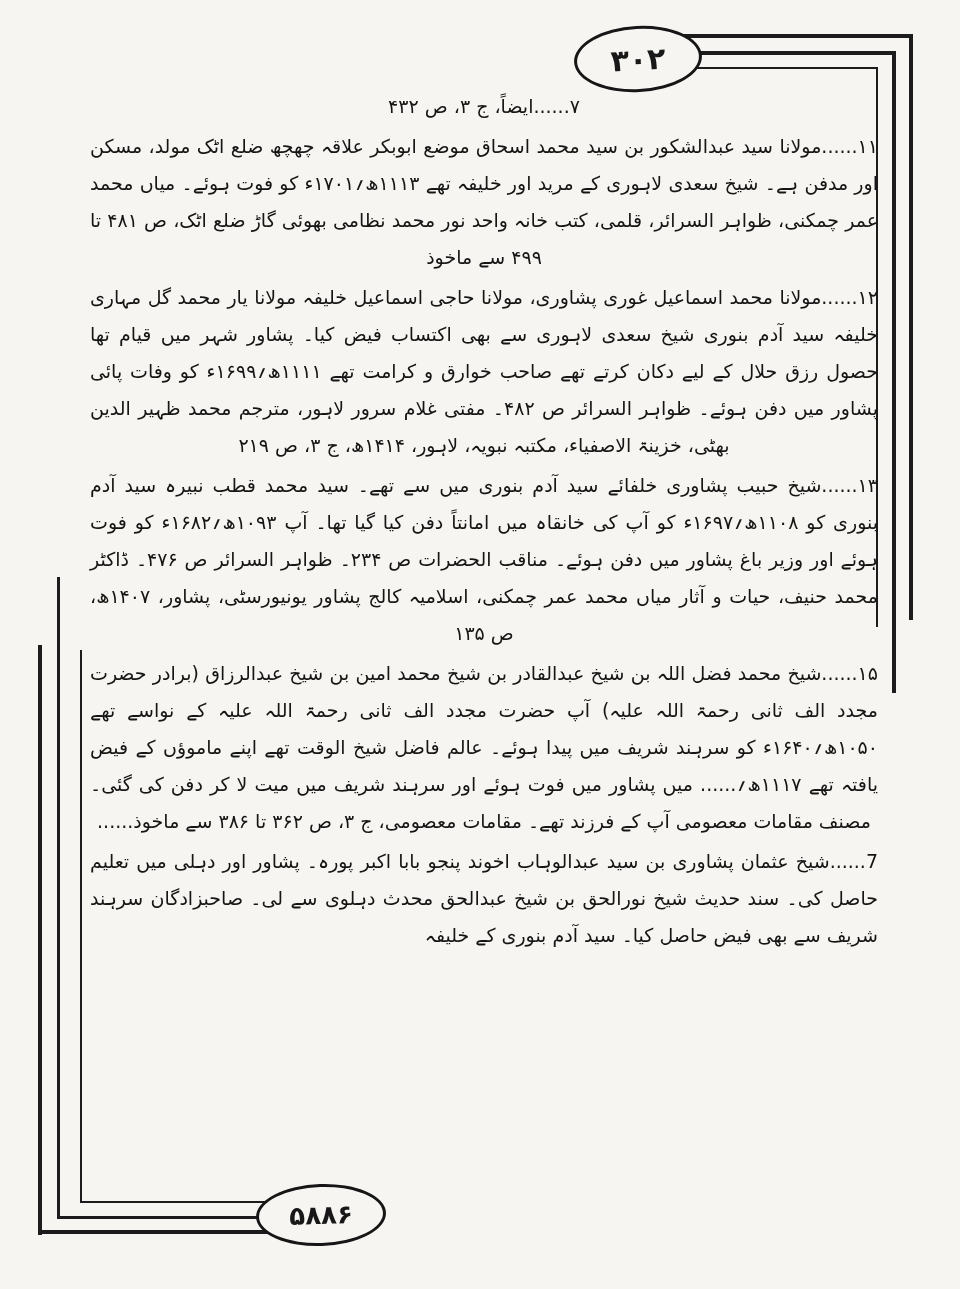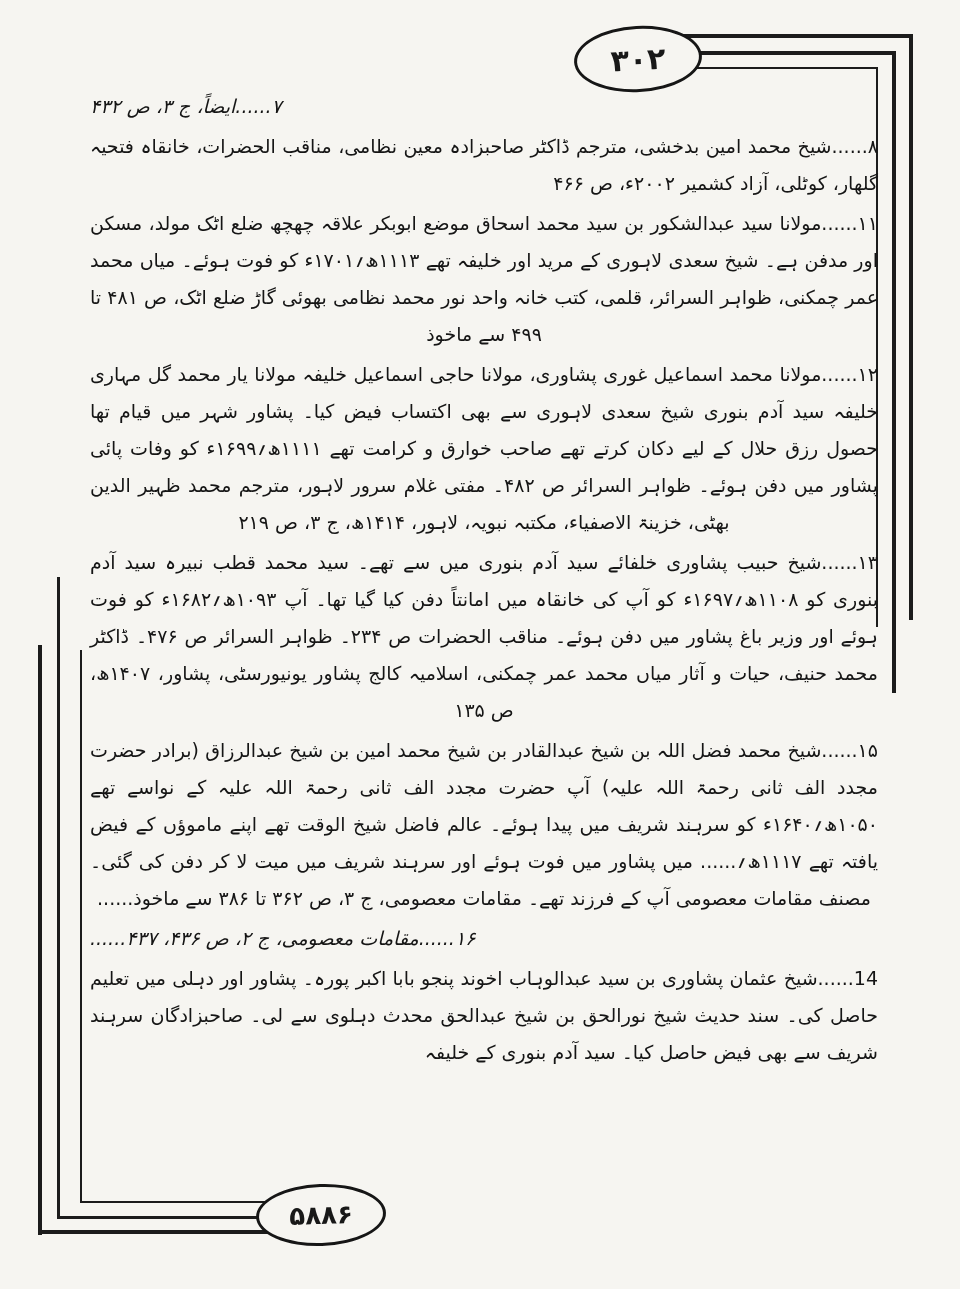--- a/index.html
+++ b/index.html
@@ -34,21 +34,21 @@
     position:absolute;
     top:88px;right:82px;
     width:788px;
     direction:rtl;
     font-size:19px;
     line-height:37px;
     color:#151515;
   }
   .fn{margin:0 0 3px 0;text-align:justify;}
   .fn.c{text-align-last:center;}
-  .fn.s{text-align:left;font-style:italic;}
+  .fn.s{text-align:center;}
 </style>
 </head>
 <body>
 
 <div class="page">
 
   <div class="bl" style="left:600px;top:34px;width:313px;height:4px;"></div>
   <div class="bl" style="left:605px;top:51px;width:291px;height:4px;"></div>
   <div class="bl" style="left:612px;top:67px;width:266px;height:2px;"></div>
 
@@ -66,22 +66,20 @@
 
   <div class="oval oval-top">
     <span>۳۰۲</span>
   </div>
   <div class="oval oval-bottom">
     <span>۵۸۸۶</span>
   </div>
 
   <div class="text">
     <p class="fn s">۷......ایضاً، ج ۳، ص ۴۳۲</p>
-    <p class="fn">۸......شیخ محمد امین بدخشی، مترجم ڈاکٹر صاحبزادہ معین نظامی، مناقب الحضرات، خانقاہ فتحیہ گلھار، کوٹلی، آزاد کشمیر ۲۰۰۲ء، ص ۴۶۶</p>
     <p class="fn c">۱۱......مولانا سید عبدالشکور بن سید محمد اسحاق موضع ابوبکر علاقہ چھچھ ضلع اٹک مولد، مسکن اور مدفن ہے۔ شیخ سعدی لاہوری کے مرید اور خلیفہ تھے ۱۱۱۳ھ؍۱۷۰۱ء کو فوت ہوئے۔ میاں محمد عمر چمکنی، ظواہر السرائر، قلمی، کتب خانہ واحد نور محمد نظامی بھوئی گاڑ ضلع اٹک، ص ۴۸۱ تا ۴۹۹ سے ماخوذ</p>
     <p class="fn c">۱۲......مولانا محمد اسماعیل غوری پشاوری، مولانا حاجی اسماعیل خلیفہ مولانا یار محمد گل مہاری خلیفہ سید آدم بنوری شیخ سعدی لاہوری سے بھی اکتساب فیض کیا۔ پشاور شہر میں قیام تھا حصول رزق حلال کے لیے دکان کرتے تھے صاحب خوارق و کرامت تھے ۱۱۱۱ھ؍۱۶۹۹ء کو وفات پائی پشاور میں دفن ہوئے۔ ظواہر السرائر ص ۴۸۲۔ مفتی غلام سرور لاہور، مترجم محمد ظہیر الدین بھٹی، خزینۃ الاصفیاء، مکتبہ نبویہ، لاہور، ۱۴۱۴ھ، ج ۳، ص ۲۱۹</p>
     <p class="fn c">۱۳......شیخ حبیب پشاوری خلفائے سید آدم بنوری میں سے تھے۔ سید محمد قطب نبیرہ سید آدم بنوری کو ۱۱۰۸ھ؍۱۶۹۷ء کو آپ کی خانقاہ میں امانتاً دفن کیا گیا تھا۔ آپ ۱۰۹۳ھ؍۱۶۸۲ء کو فوت ہوئے اور وزیر باغ پشاور میں دفن ہوئے۔ مناقب الحضرات ص ۲۳۴۔ ظواہر السرائر ص ۴۷۶۔ ڈاکٹر محمد حنیف، حیات و آثار میاں محمد عمر چمکنی، اسلامیہ کالج پشاور یونیورسٹی، پشاور، ۱۴۰۷ھ، ص ۱۳۵</p>
     <p class="fn c">۱۵......شیخ محمد فضل اللہ بن شیخ عبدالقادر بن شیخ محمد امین بن شیخ عبدالرزاق (برادر حضرت مجدد الف ثانی رحمۃ اللہ علیہ) آپ حضرت مجدد الف ثانی رحمۃ اللہ علیہ کے نواسے تھے ۱۰۵۰ھ؍۱۶۴۰ء کو سرہند شریف میں پیدا ہوئے۔ عالم فاضل شیخ الوقت تھے اپنے ماموؤں کے فیض یافتہ تھے ۱۱۱۷ھ؍...... میں پشاور میں فوت ہوئے اور سرہند شریف میں میت لا کر دفن کی گئی۔ مصنف مقامات معصومی آپ کے فرزند تھے۔ مقامات معصومی، ج ۳، ص ۳۶۲ تا ۳۸۶ سے ماخوذ......</p>
-    <p class="fn s">۱۶......مقامات معصومی، ج ۲، ص ۴۳۶، ۴۳۷......</p>
-    <p class="fn">14......شیخ عثمان پشاوری بن سید عبدالوہاب اخوند پنجو بابا اکبر پورہ۔ پشاور اور دہلی میں تعلیم حاصل کی۔ سند حدیث شیخ نورالحق بن شیخ عبدالحق محدث دہلوی سے لی۔ صاحبزادگان سرہند شریف سے بھی فیض حاصل کیا۔ سید آدم بنوری کے خلیفہ</p>
+    <p class="fn">7......شیخ عثمان پشاوری بن سید عبدالوہاب اخوند پنجو بابا اکبر پورہ۔ پشاور اور دہلی میں تعلیم حاصل کی۔ سند حدیث شیخ نورالحق بن شیخ عبدالحق محدث دہلوی سے لی۔ صاحبزادگان سرہند شریف سے بھی فیض حاصل کیا۔ سید آدم بنوری کے خلیفہ</p>
   </div>
 
 </div>
 
 </body></html>

